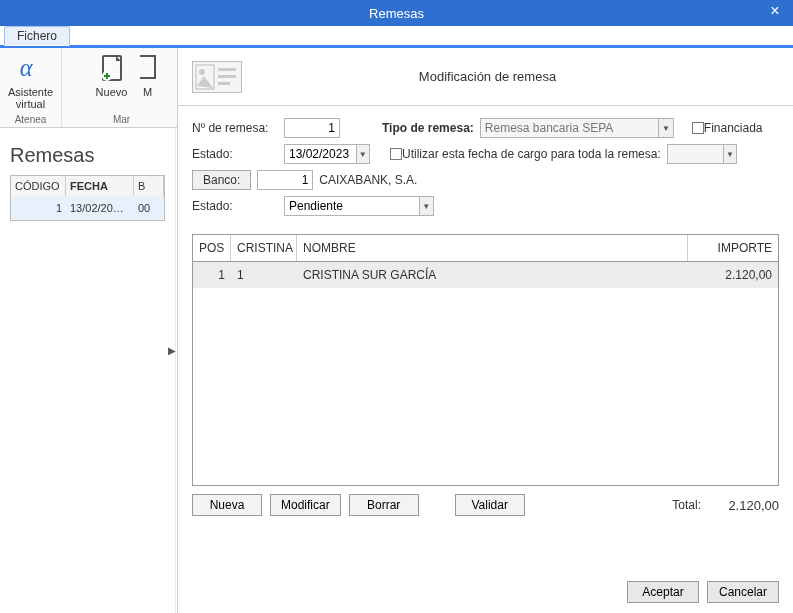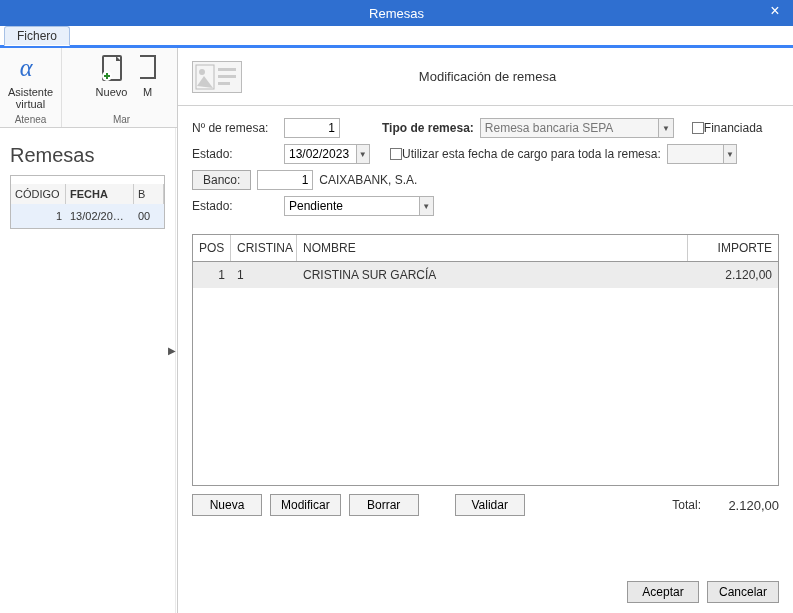--- a/index.html
+++ b/index.html
@@ -108,21 +108,20 @@
   }
   .left-grid .hdr, .left-grid .row {
     display:grid;
     grid-template-columns: 55px 68px 30px;
   }
   .left-grid .hdr div {
     border-right:1px solid #ccc;
     background:#f5f5f5;
     padding:4px 4px;
     font-size:11px;
-    margin-top:8px;
   }
   .left-grid .row div {
     padding:6px 4px;
     font-size:11px;
     white-space:nowrap;
     overflow:hidden;
   }
   .left-grid .row { background:#e8f0fb;}
   .expander {
     position:absolute;

